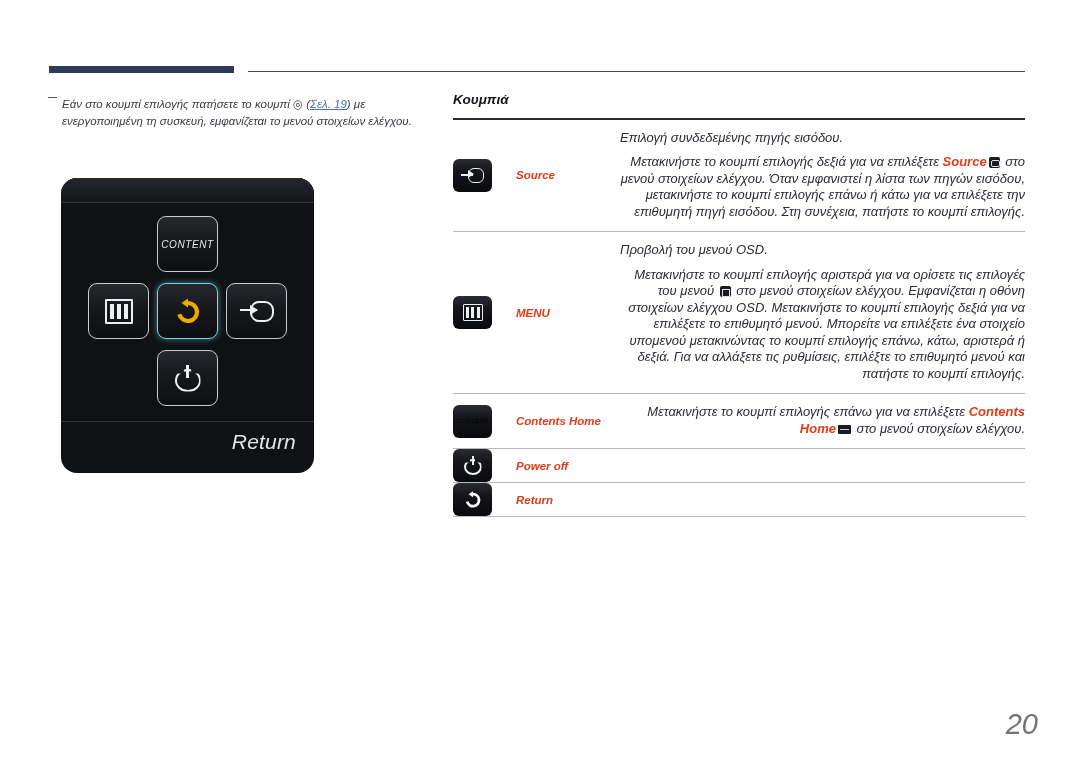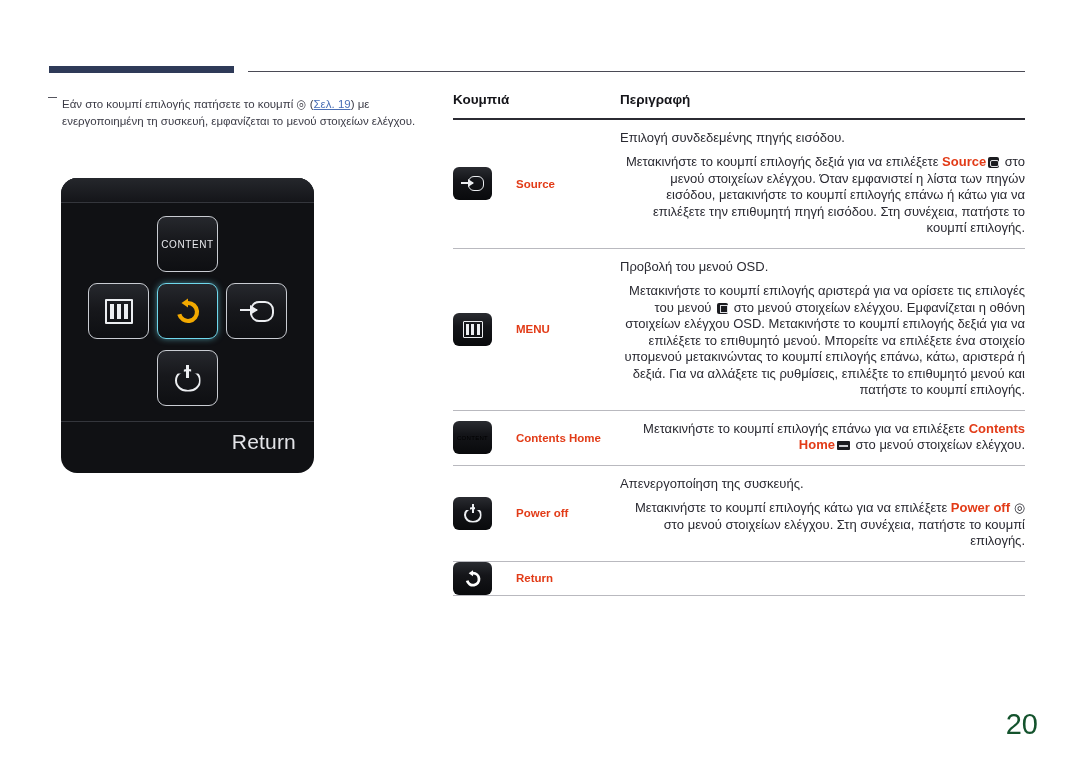--- a/index.html
+++ b/index.html
@@ -3,21 +3,21 @@
 <meta charset="utf-8">
 <style>
   * { box-sizing: border-box; }
   html, body {
     margin: 0; padding: 0;
     width: 1080px; height: 763px;
     background: #ffffff;
     font-family: "Liberation Sans", "DejaVu Sans", sans-serif;
     overflow: hidden;
   }
-  .page { position: relative; width: 1080px; height: 763px; background:#fff; }
+  .page { position: relative; width: 1080px; height: 763px; background:#fff;font-style:italic; }
 
   
   .rule-thick {
     position:absolute; left:49px; top:66px; width:185px; height:7px;
     background:#2e3a58;
   }
   .rule-thin {
     position:absolute; left:248px; top:71px; width:777px; height:1px;
     background:#4a4a55;
   }
@@ -173,21 +173,21 @@
   .mini.mini-content {
     width:13px; height:9px; border-radius:1px; vertical-align:-1px;
   }
   .mini.mini-content::after {
     content:""; position:absolute; left:2px; top:4px; width:9px; height:1.5px; background:#cdced2;
   }
 
   
   .pageno {
     position:absolute; right:42px; bottom:22px;
-    font-size:29px; color:#14532d;
+    font-size:29px; color:#737373;
   }
 </style>
 </head>
 <body>
 
 <div class="page">
 
   <div class="rule-thick"></div>
   <div class="rule-thin"></div>
 
@@ -239,21 +239,20 @@
       </span>
     </div>
 
     <div class="divider-bottom"></div>
     <div class="return-label">Return</div>
   </div>
 
   <div class="table">
     <div class="thead">
       <div class="th c1">Κουμπιά</div>
-      <div class="th c2">Περιγραφή</div>
     </div>
     <div class="hr-strong"></div>
     <div id="table-body">
         <div class="trow">
           <div class="cell-icon">
             <span class="tkey">
               <span class="g-source">
                 <span class="box"></span>
                 <span class="arrow"></span>
                 <span class="head"></span>
@@ -299,24 +298,20 @@
         <div class="trow">
           <div class="cell-icon">
             <span class="tkey">
               <span class="g-power">
                 <span class="ring"></span>
                 <span class="stem"></span>
               </span>
             </span>
           </div>
           <div class="cell-name">Power off</div>
-          <div class="cell-desc">
-            <p>Απενεργοποίηση της συσκευής.</p>
-            <p>Μετακινήστε το κουμπί επιλογής κάτω για να επιλέξετε <span class="hl">Power off</span> ◎ στο μενού στοιχείων ελέγχου. Στη συνέχεια, πατήστε το κουμπί επιλογής.</p>
-          </div>
         </div>
         <div class="hr-light"></div>
         <div class="trow">
           <div class="cell-icon">
             <span class="tkey">
               <span class="g-return">
                 <svg width="20" height="19" viewBox="0 0 30 28">
                   <path d="M15 6 A9 9 0 1 1 6.3 17.3" fill="none" stroke="#ffffff" stroke-width="4.2"></path>
                   <path d="M15 1.5 L15 10.5 L8.5 6 Z" fill="#ffffff"></path>
                 </svg>

